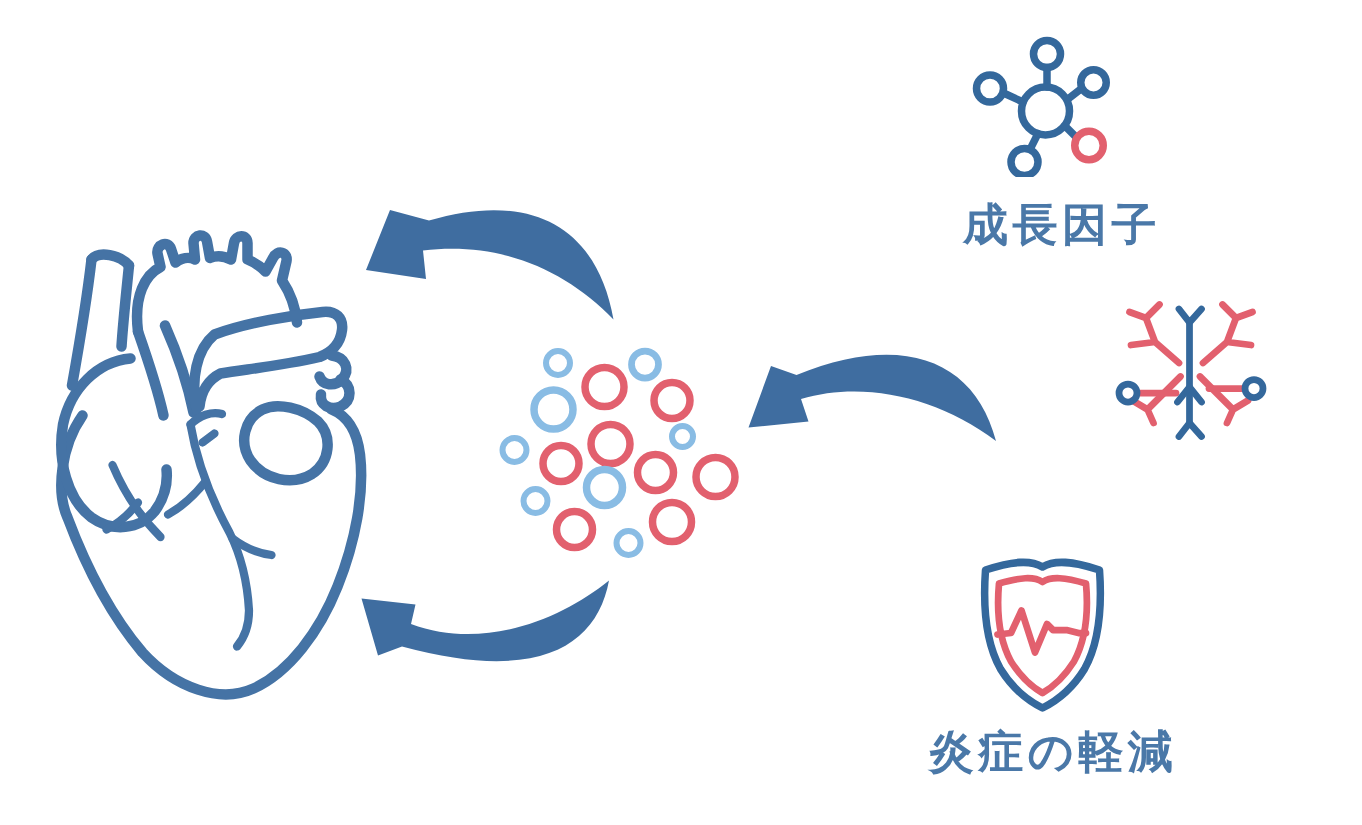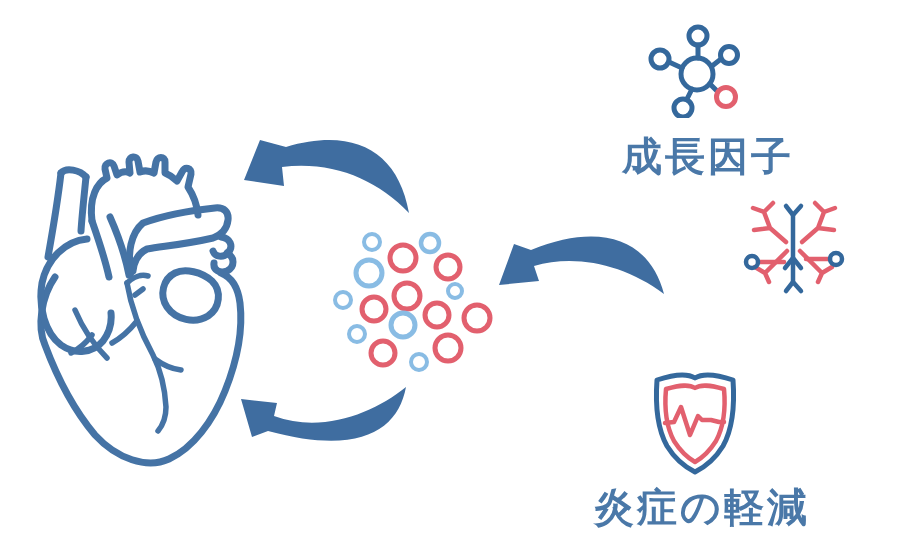--- a/index.html
+++ b/index.html
@@ -7,21 +7,21 @@
     position:relative;
     width:908px;height:550px;
     background:#ffffff;
     overflow:hidden;
     font-family:"DejaVu Sans","Liberation Sans",sans-serif;
   }
   .abs{position:absolute;}
   .label{
     position:absolute;
     transform:translateX(-50%);
-    font-size:40px;
+    font-size:30px;
     font-weight:700;
     letter-spacing:3px;
     color:#4a78a8;
     white-space:nowrap;
     line-height:1;
   }
   svg{display:block;}
 </style>
 </head>
 <body>

